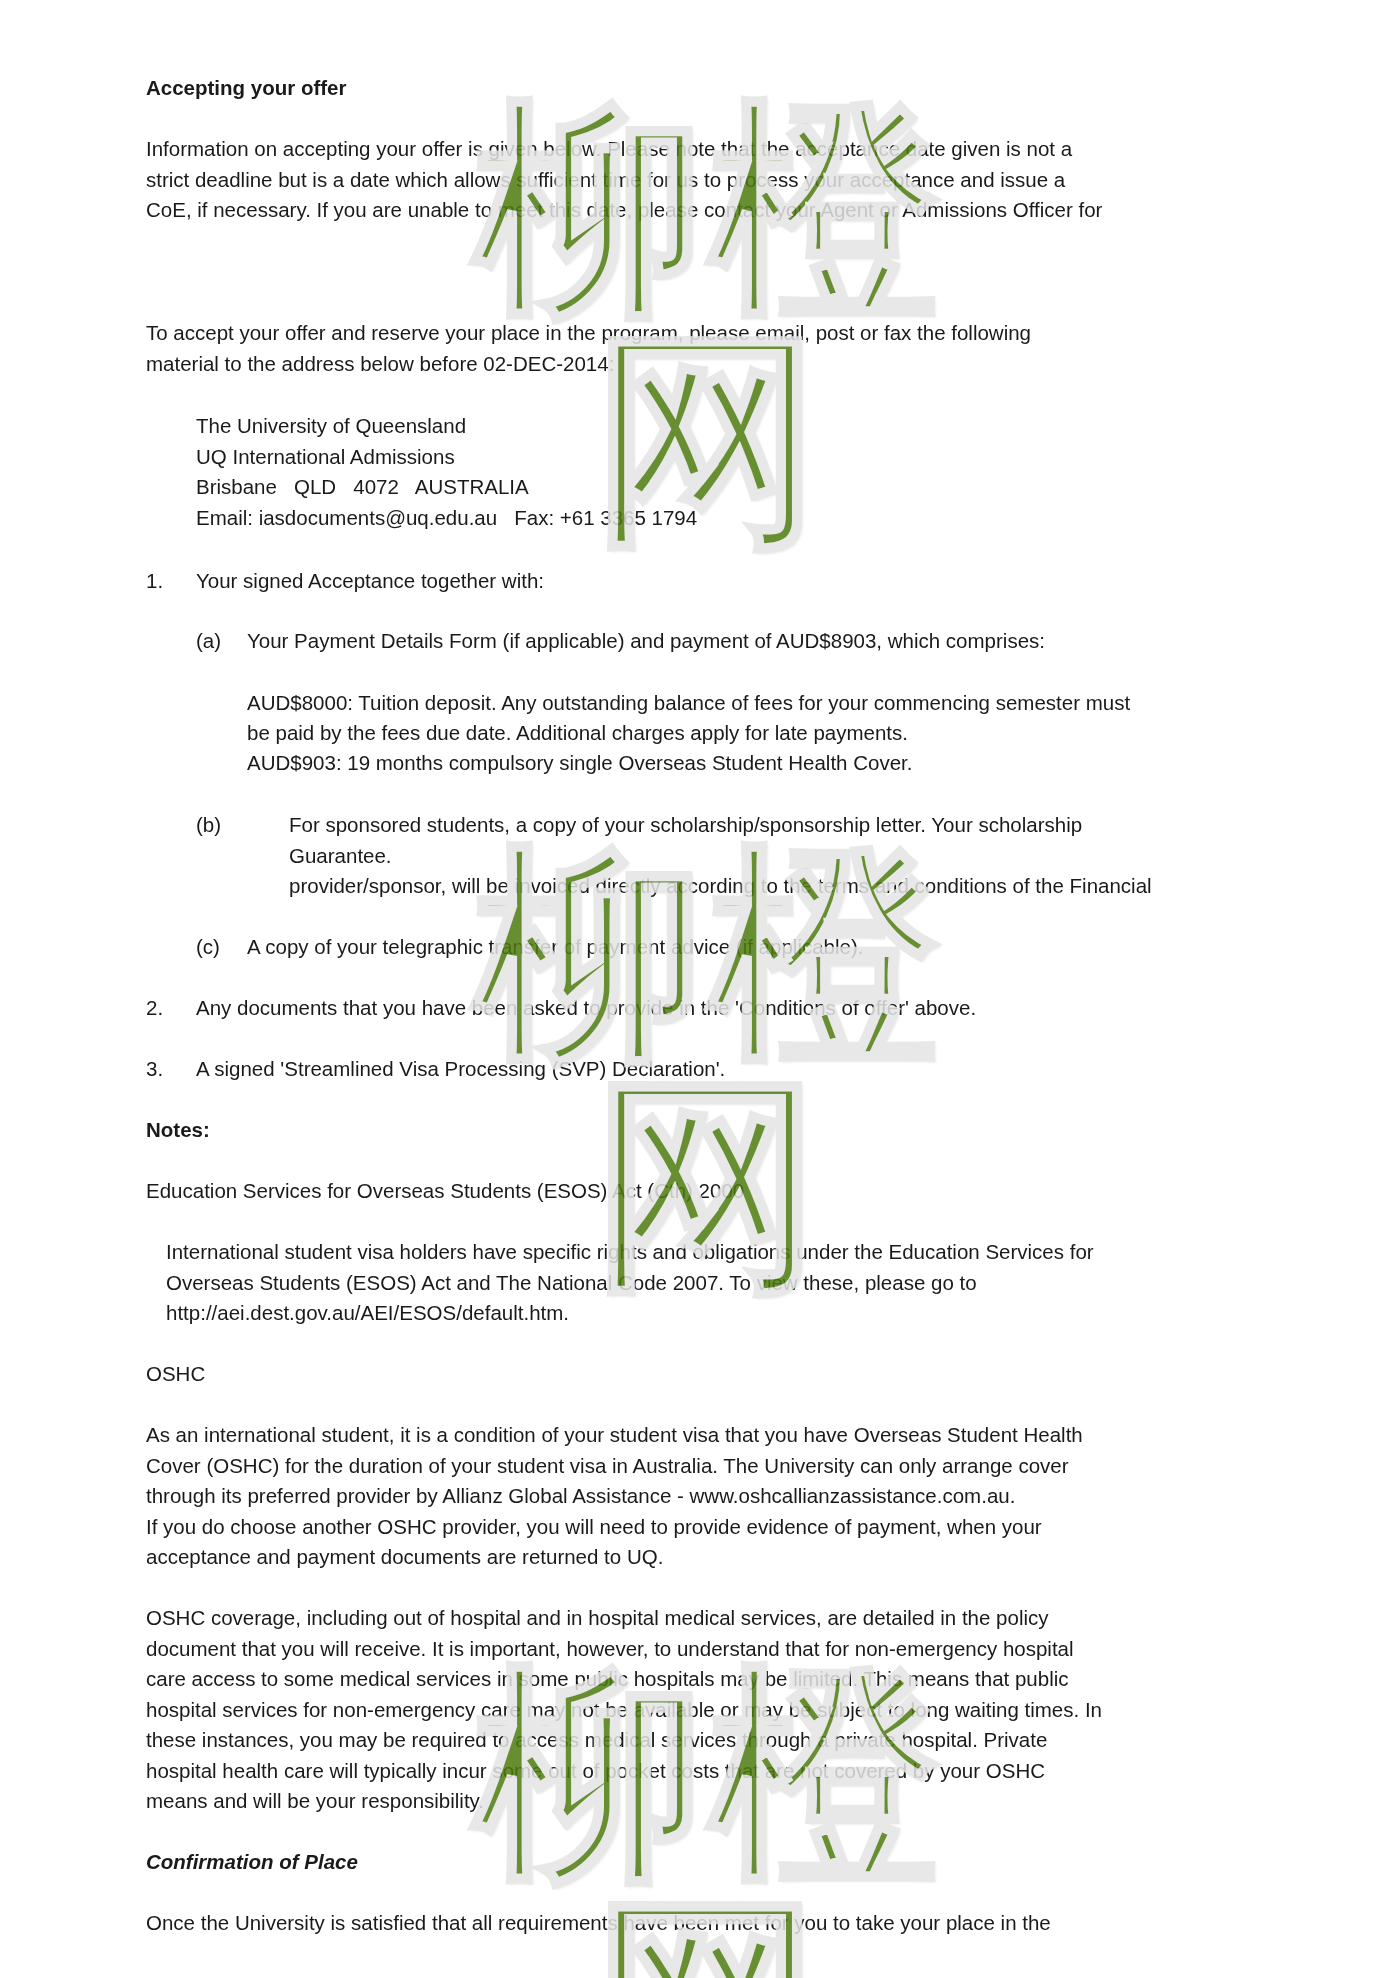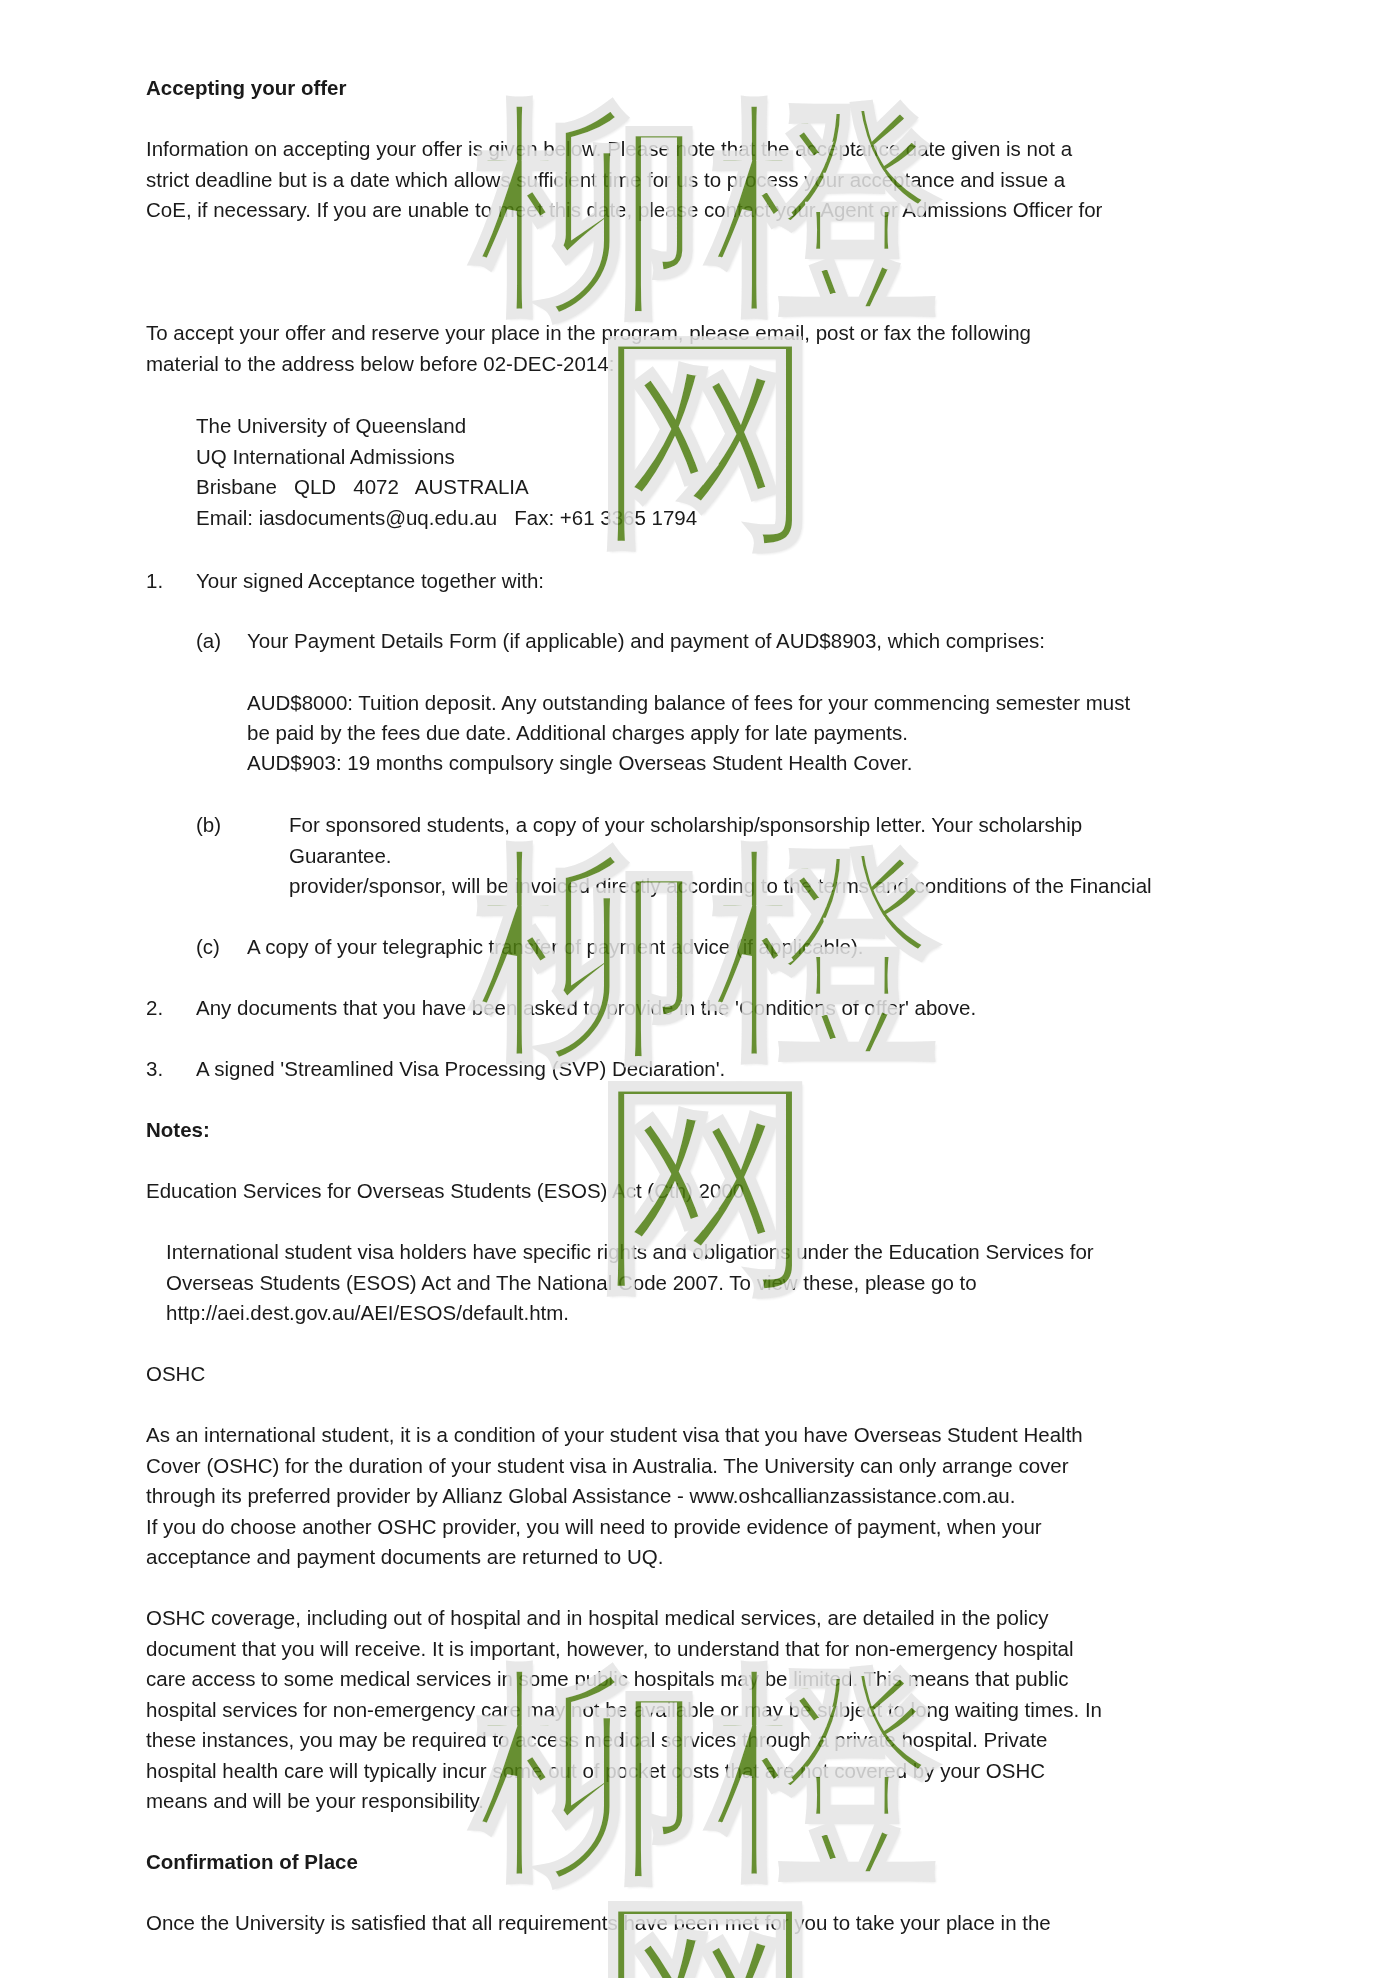--- a/index.html
+++ b/index.html
@@ -150,20 +150,20 @@
     <div class="line-block" style="top:1603px;">
       <div>OSHC coverage, including out of hospital and in hospital medical services, are detailed in the policy</div>
       <div>document that you will receive. It is important, however, to understand that for non-emergency hospital</div>
       <div>care access to some medical services in some public hospitals may be limited.  This means that public</div>
       <div>hospital services for non-emergency care may not be available or may be subject to long waiting times. In</div>
       <div>these instances, you may be required to access medical services through a private hospital. Private</div>
       <div>hospital health care will typically incur some out of pocket costs that are not covered by your OSHC</div>
       <div>means and will be your responsibility.</div>
     </div>
 
-    <div class="line-block heading" style="top:1847px;">Confirmation of Place</div>
+    <div class="line-block heading" style="top:1847px;font-style:italic;">Confirmation of Place</div>
 
     <div class="line-block" style="top:1908px;">
       <div>Once the University is satisfied that all requirements have been met for you to take your place in the</div>
     </div>
 
   </div>
 </div>
 
 </body></html>

